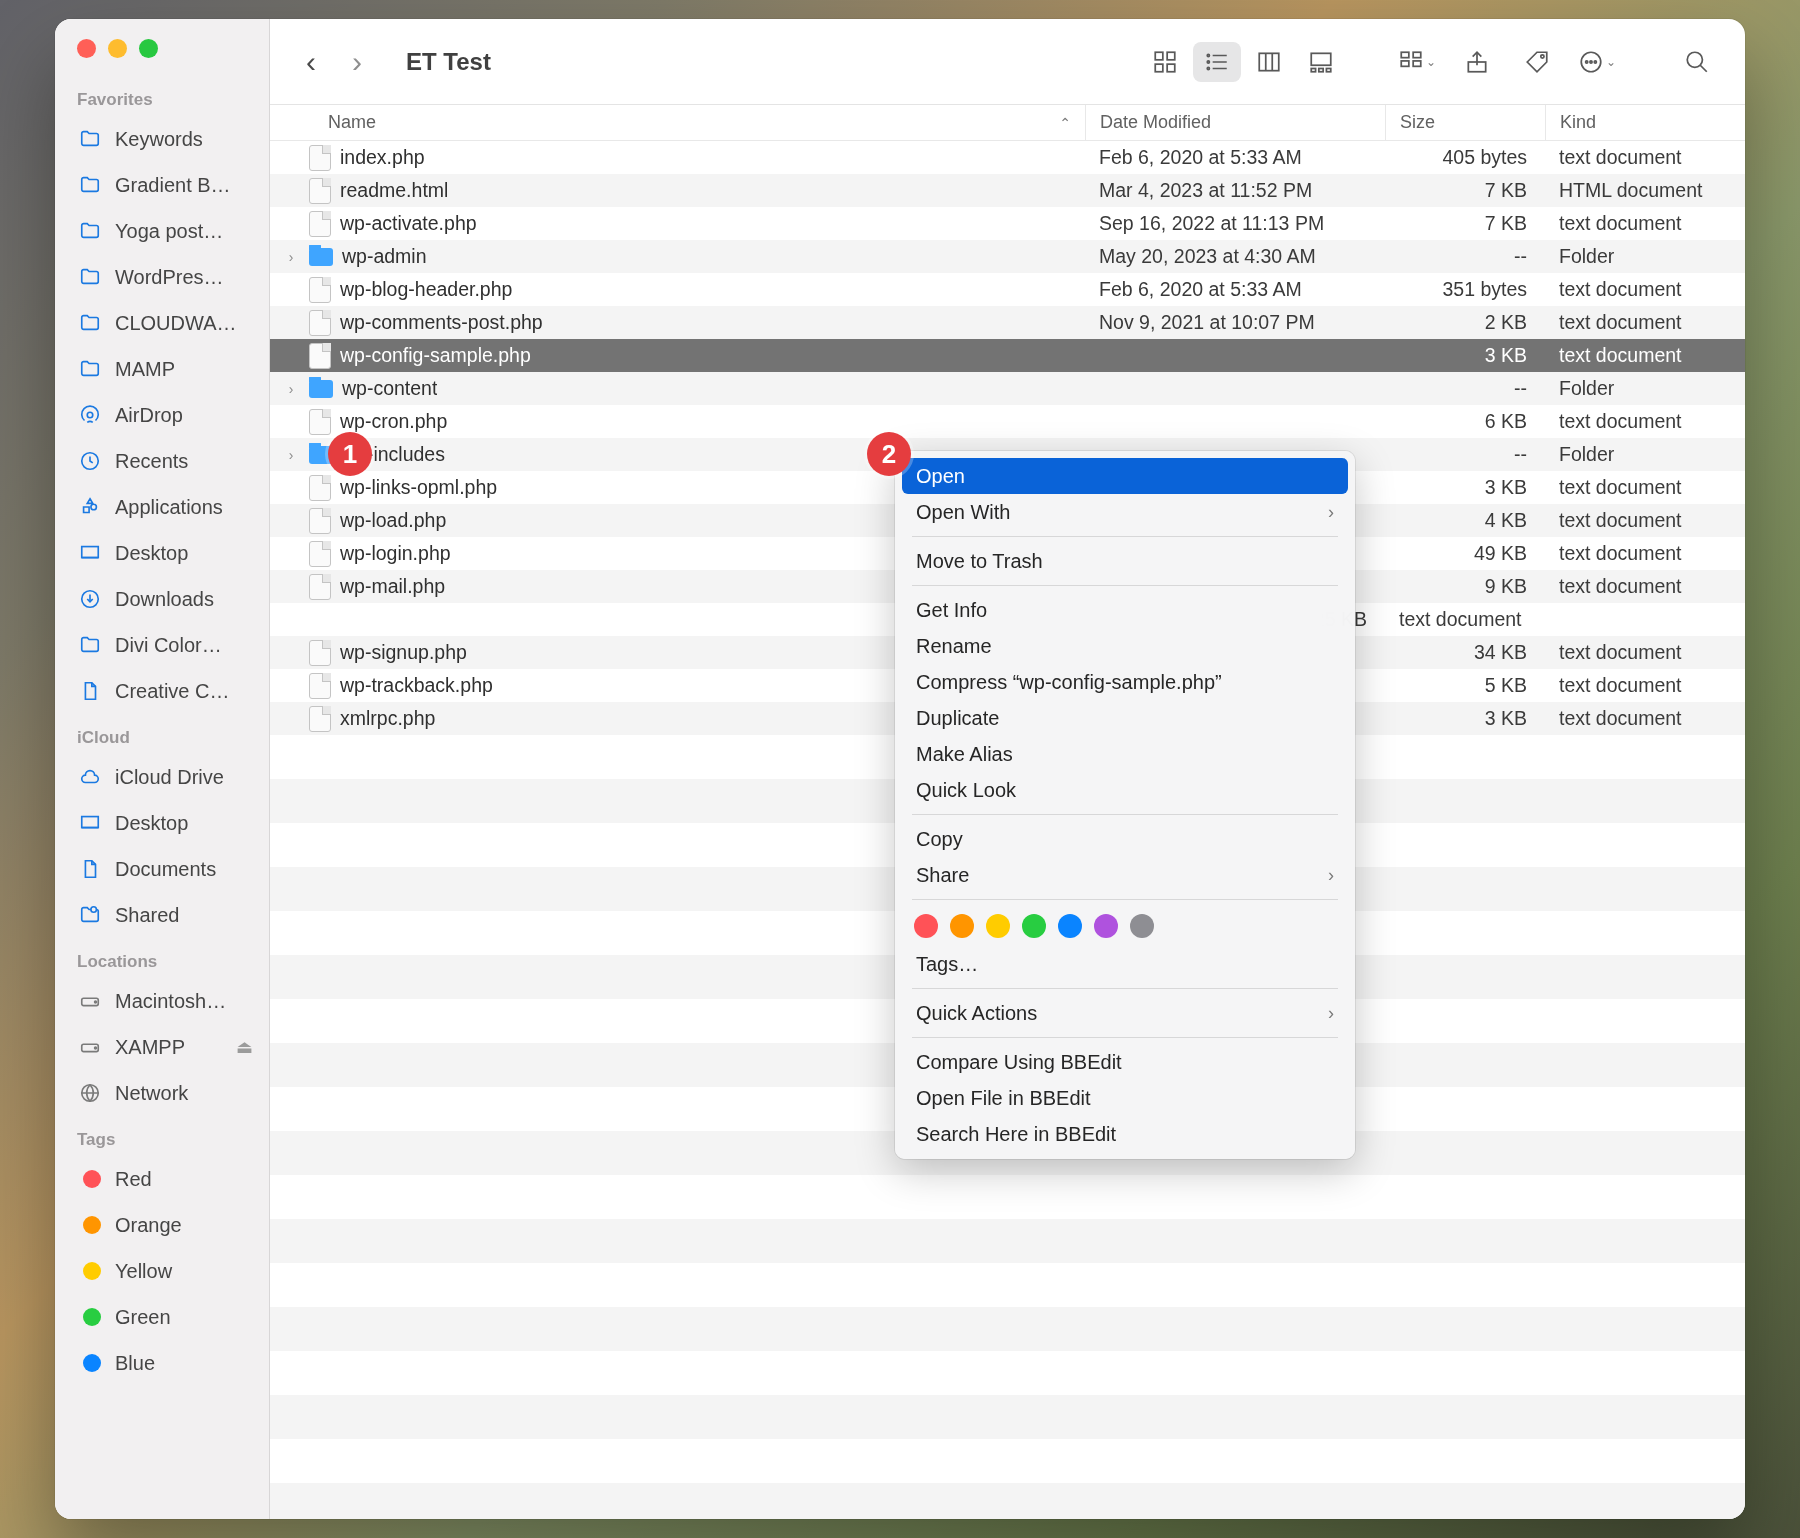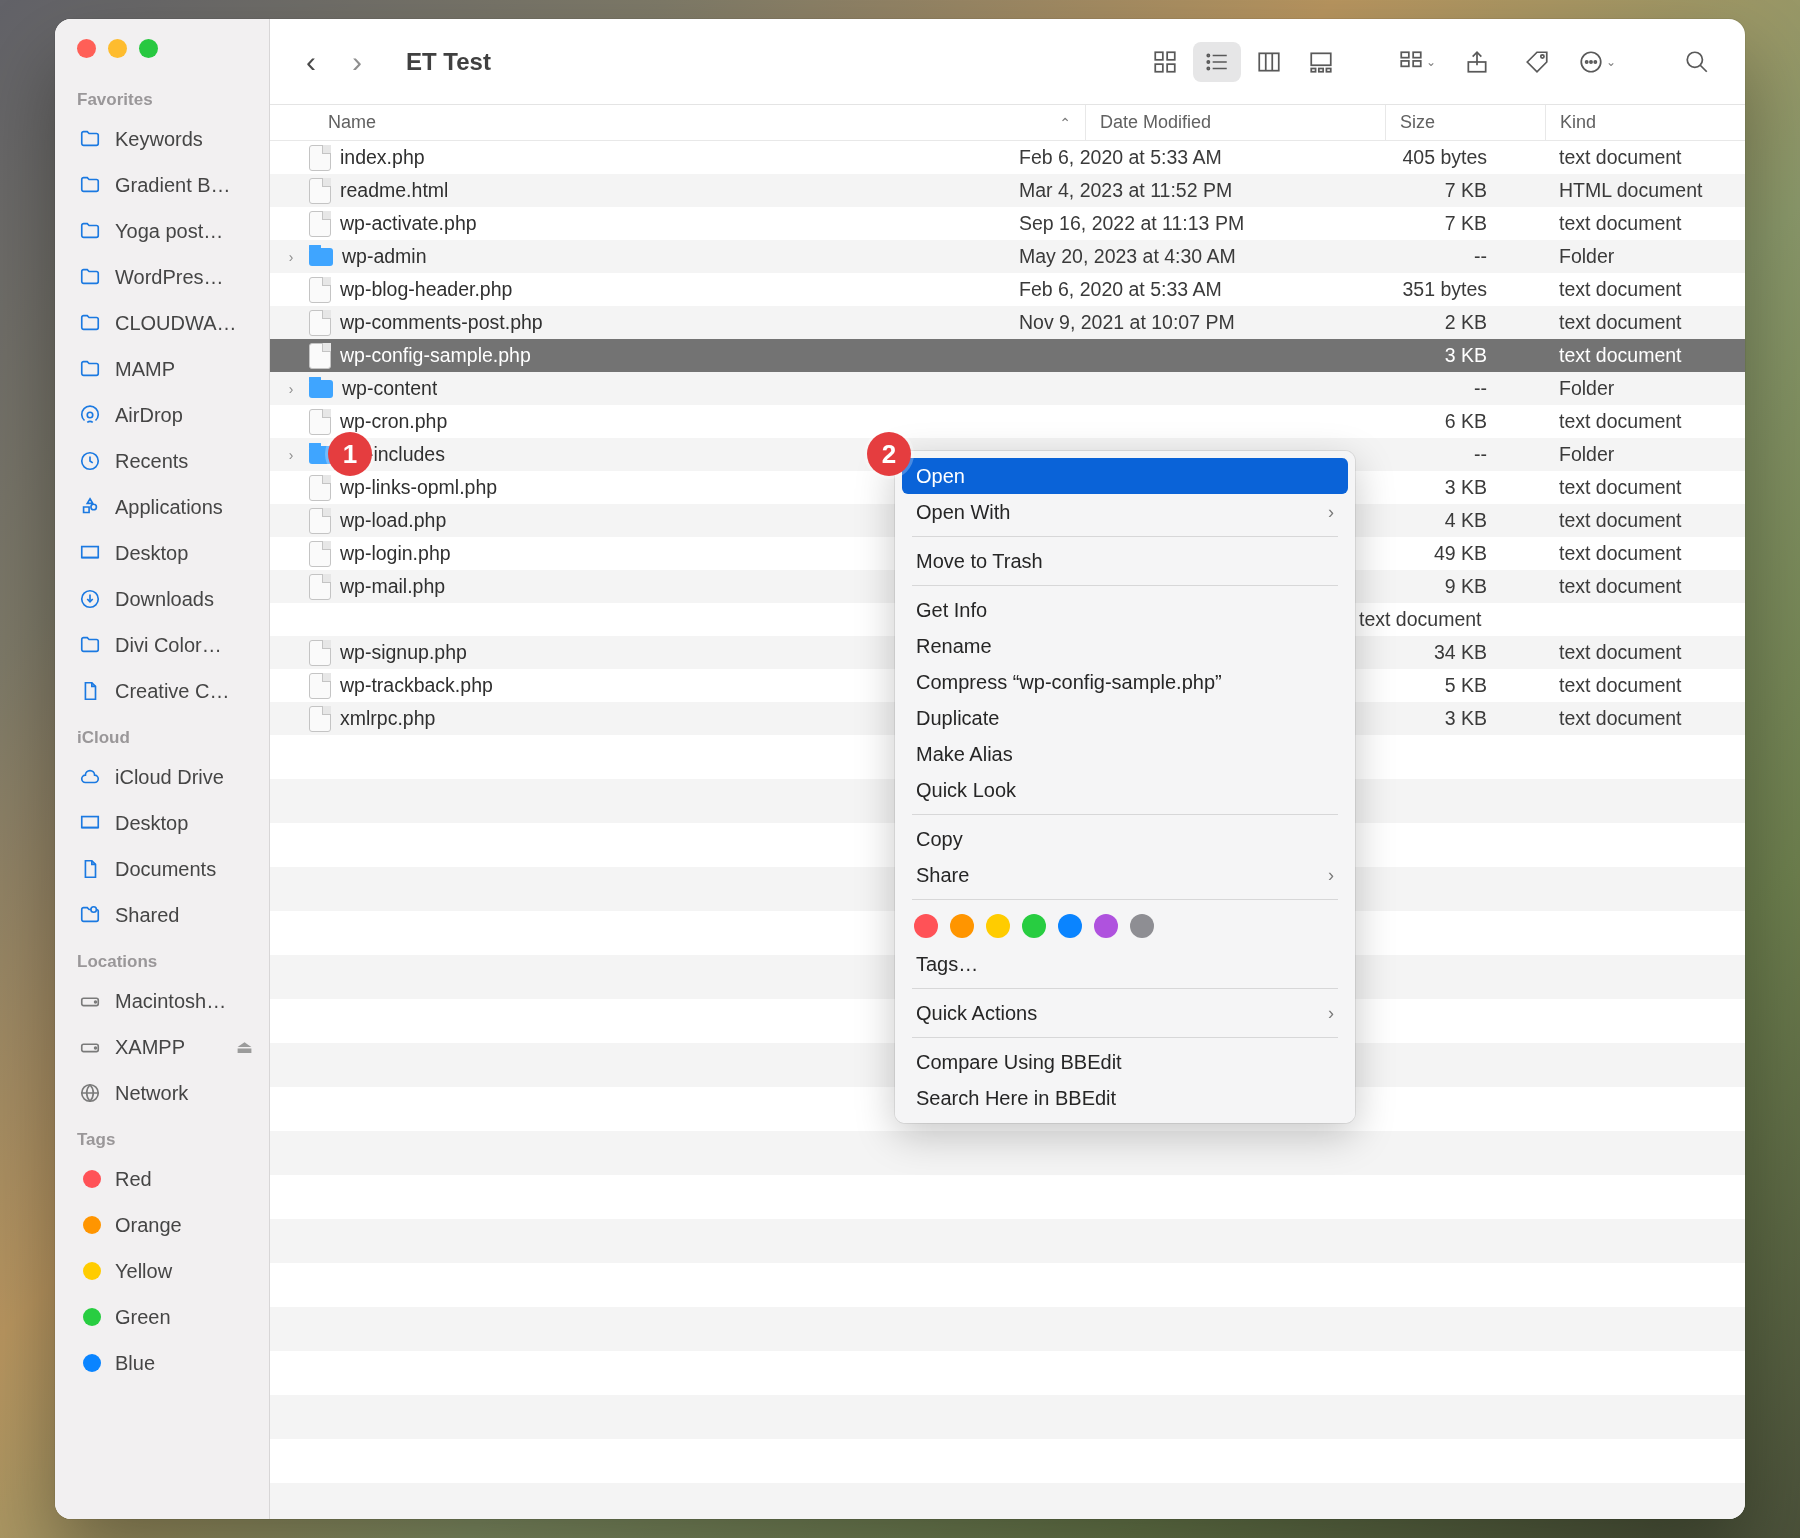--- a/index.html
+++ b/index.html
@@ -65,21 +65,21 @@
     align-items:center;
   }
   .columns-header > div{ padding:0 14px; display:flex; align-items:center; height:100%; border-left:1px solid #e8e8e8;}
   .columns-header > div:first-child{ border-left:none; padding-left:58px;}
   .sort-ind{ margin-left:auto; font-size:14px; color:#7b7b7b;}
 
   .filelist{ flex:1; overflow:auto; position:relative; font-size:19.5px;}
   .row{
     height:33px; display:grid;
     grid-template-columns: 1fr 300px 160px 200px;
-    align-items:center; color:#303030;gap:40px;
+    align-items:center; color:#303030;
   }
   .row:nth-child(even){ background:#f4f4f4;}
   .row.sel{ background:#737373; color:#fff;}
   .row.sel .c-size,.row.sel .c-kind{ color:#fff;}
   .c-name{ display:flex; align-items:center; gap:9px; padding-left:12px; overflow:hidden;}
   .disclose{ width:18px; font-size:14px; color:#8c8c8c; text-align:center;}
   .row.sel .disclose{ color:#fff;}
   .fileicon{ width:22px; height:26px; border:1px solid #c4c4c4; border-radius:3px; background:#fafafa; position:relative; flex:0 0 22px;}
   .fileicon::after{content:""; position:absolute; top:-1px; right:-1px; width:8px; height:8px; background:#e7e7e7; border-left:1px solid #c4c4c4; border-bottom:1px solid #c4c4c4;}
   .foldericon{ width:24px; height:18px; background:#3fa5ff; border-radius:3px; position:relative; flex:0 0 24px;}
@@ -785,19 +785,22 @@
       <div class="ctx-sep"></div>
       <div class="ctx-item">
         <span>Quick Actions</span>
         <span class="sub">›</span>
       </div>
       <div class="ctx-sep"></div>
       <div class="ctx-item">
         <span>Compare Using BBEdit</span>
       </div>
       <div class="ctx-item">
+        <span>Open File in BBEdit</span>
+      </div>
+      <div class="ctx-item">
         <span>Search Here in BBEdit</span>
       </div>
     </div>
 
   <div class="anno a1">1</div>
   <div class="anno a2">2</div>
 </div>
 
 </body></html>

